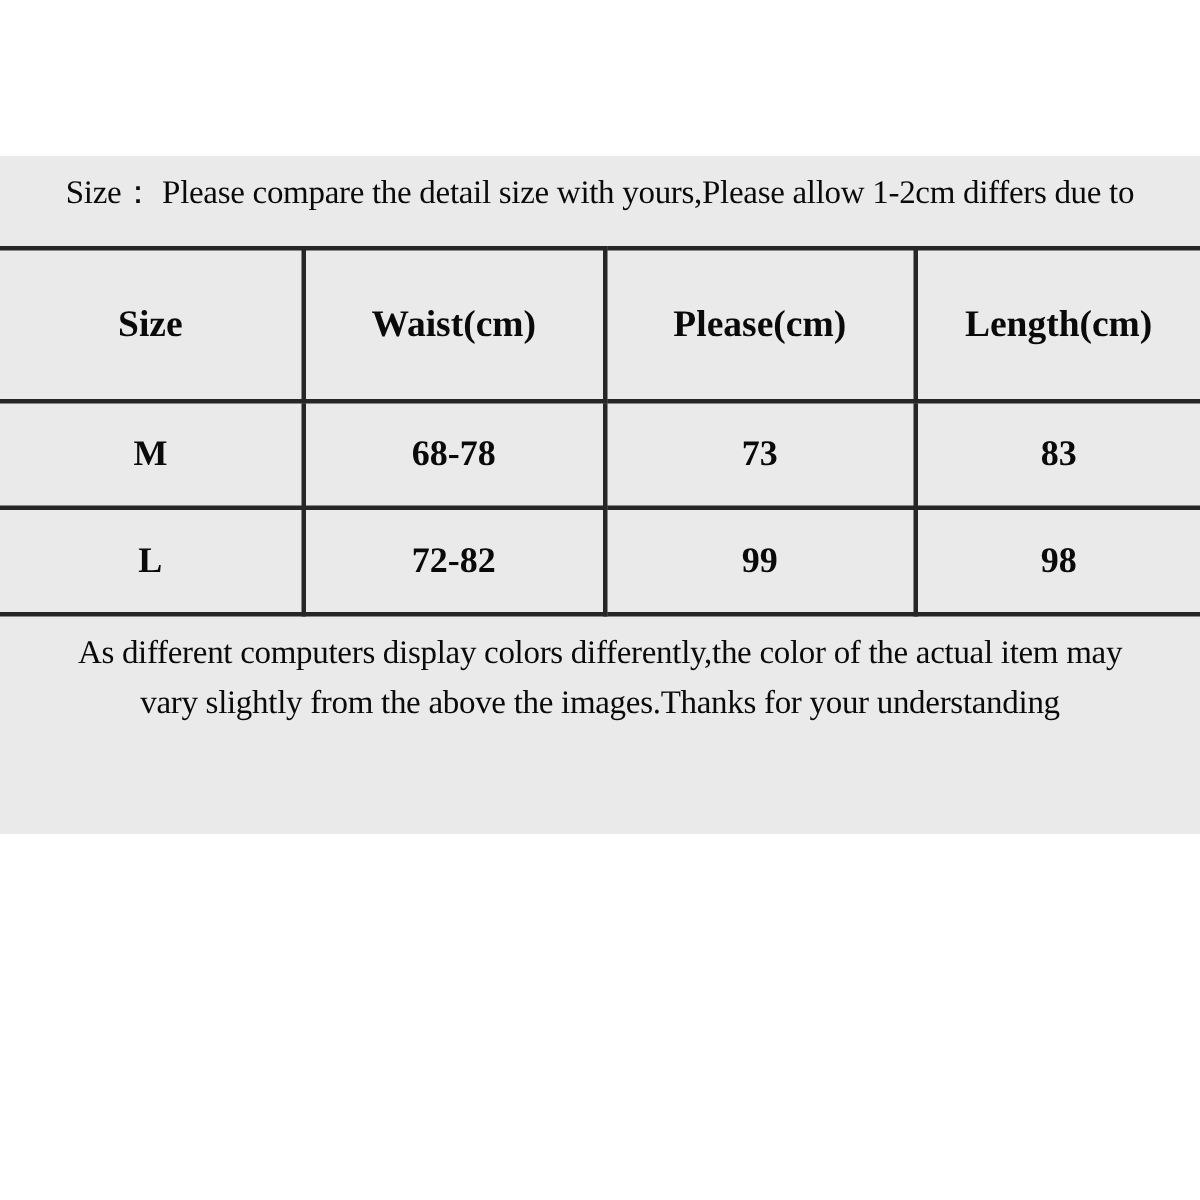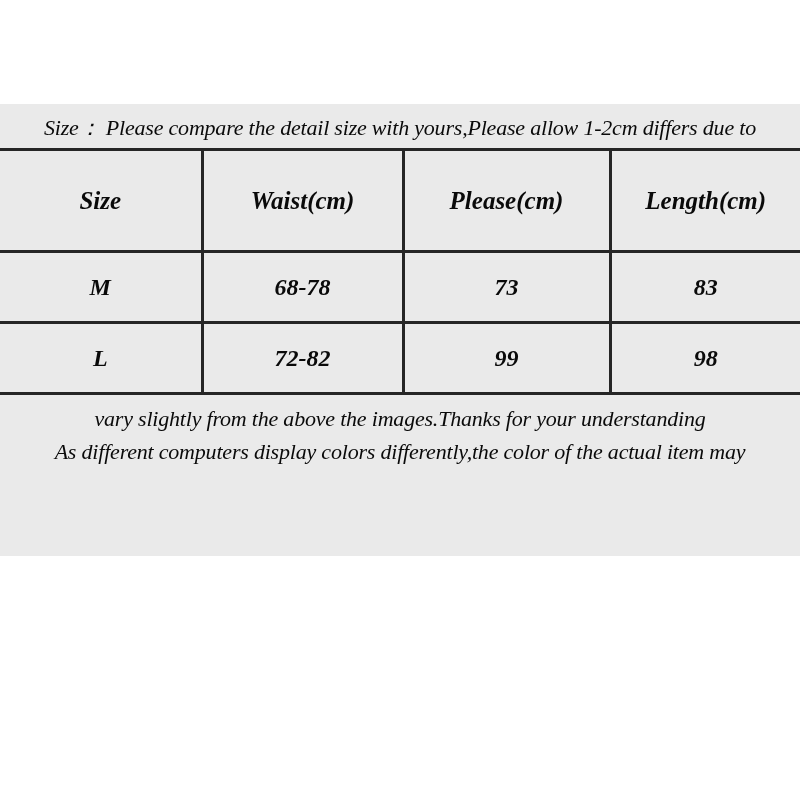--- a/index.html
+++ b/index.html
@@ -13,37 +13,36 @@
     color: #0a0a0a;
   }
   .panel {
     position: absolute;
     top: 104px;
     left: 0;
     width: 800px;
     height: 452px;
     background: #eaeaea;
     overflow: hidden;
-    font-style: italic;
   }
   .top-note {
     padding-top: 7px;
     text-align: center;
   }
   .top-note .note-line {
     font-size: 22px;
     line-height: 33px;
     letter-spacing: -0.2px;
     white-space: nowrap;
   }
   table.size-table {
     table-layout: fixed;
     width: 800px;
     border-collapse: collapse;
-    margin-top: 4px;
+    margin-top: 20px;
   }
   .size-table th, .size-table td {
     border: 3px solid #262626;
     text-align: center;
     vertical-align: middle;
     font-weight: bold;
     padding: 0;
     overflow: hidden;
   }
   .size-table th { font-size: 25px; }
@@ -95,17 +94,17 @@
       <tr class="data-row">
         <td>L</td>
         <td>72-82</td>
         <td>99</td>
         <td>98</td>
       </tr>
     </tbody>
   </table>
 
   <div class="bottom-note">
+    <div class="note-line">As different computers display colors differently,the color of the actual item may</div>
     <div class="note-line">vary slightly from the above the images.Thanks for your understanding</div>
-    <div class="note-line">As different computers display colors differently,the color of the actual item may</div>
   </div>
 
 </div>
 
 </body></html>

